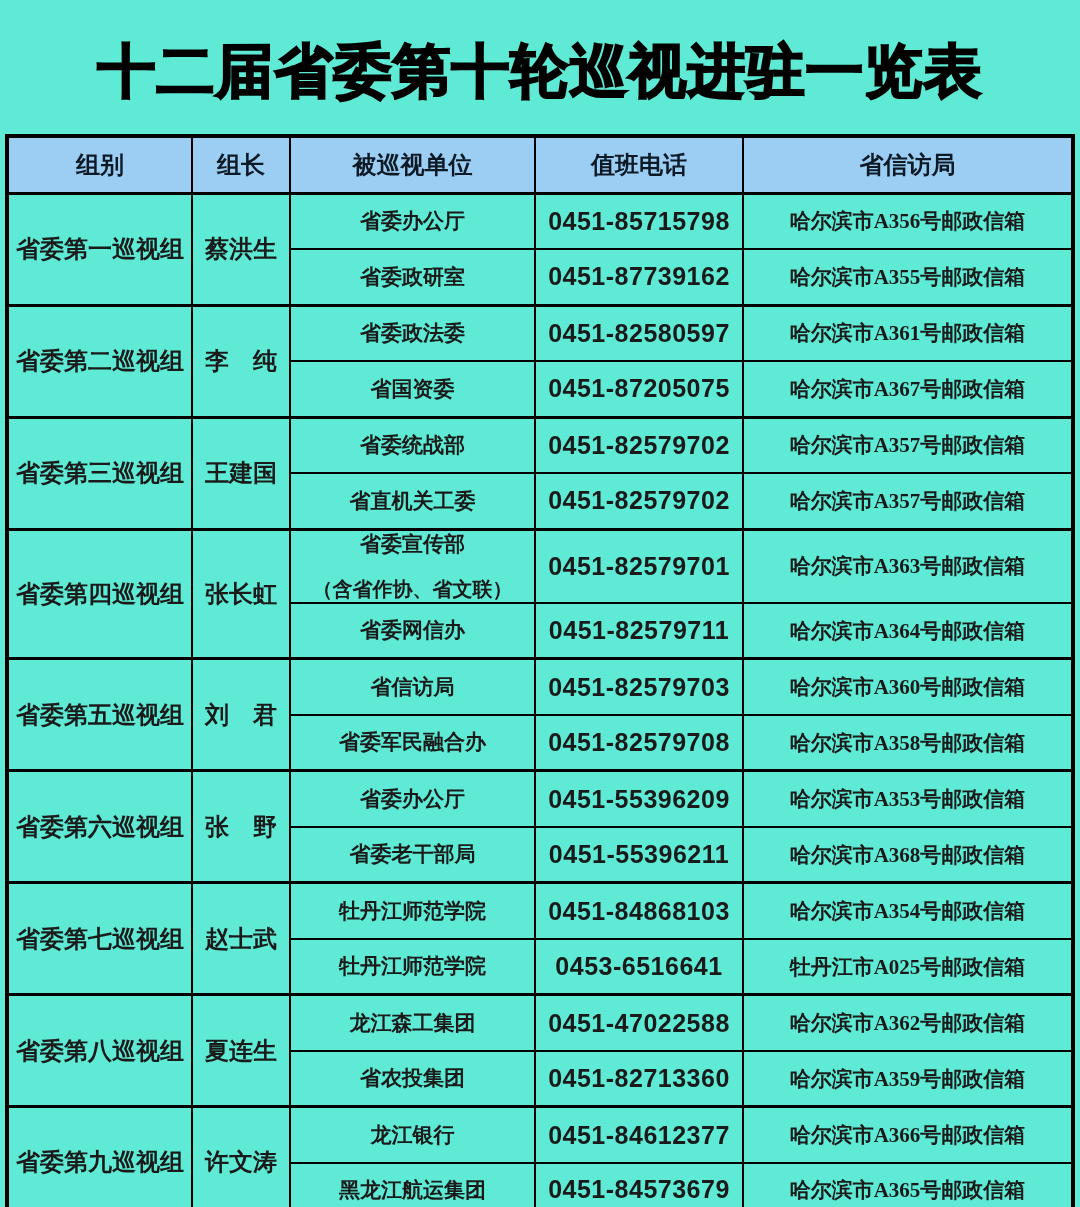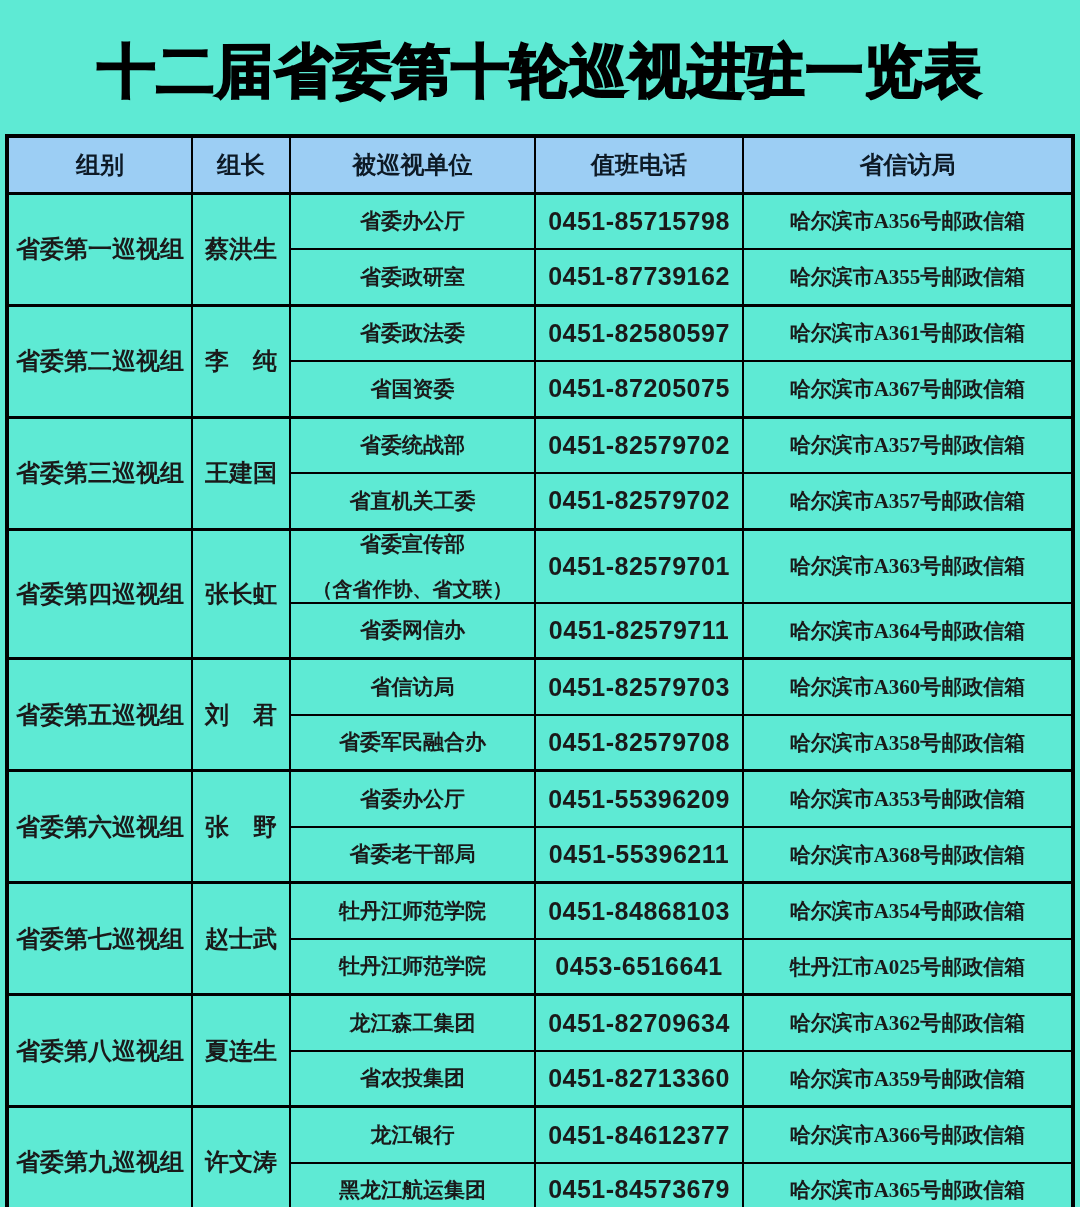--- a/index.html
+++ b/index.html
@@ -203,21 +203,21 @@
           </td>
           <td class="col-phone">0453-6516641</td>
           <td class="col-mailbox">牡丹江市A025号邮政信箱</td>
         </tr>
         <tr class="group-start">
           <td rowspan="2" class="col-group">省委第八巡视组</td>
           <td rowspan="2" class="col-leader">夏连生</td>
           <td class="col-unit">
             <div class="line1">龙江森工集团</div>
           </td>
-          <td class="col-phone">0451-82709634</td>
+          <td class="col-phone">0451-47022588</td>
           <td class="col-mailbox">哈尔滨市A362号邮政信箱</td>
         </tr>
         <tr>
           <td class="col-unit">
             <div class="line1">省农投集团</div>
           </td>
           <td class="col-phone">0451-82713360</td>
           <td class="col-mailbox">哈尔滨市A359号邮政信箱</td>
         </tr>
         <tr class="group-start">

